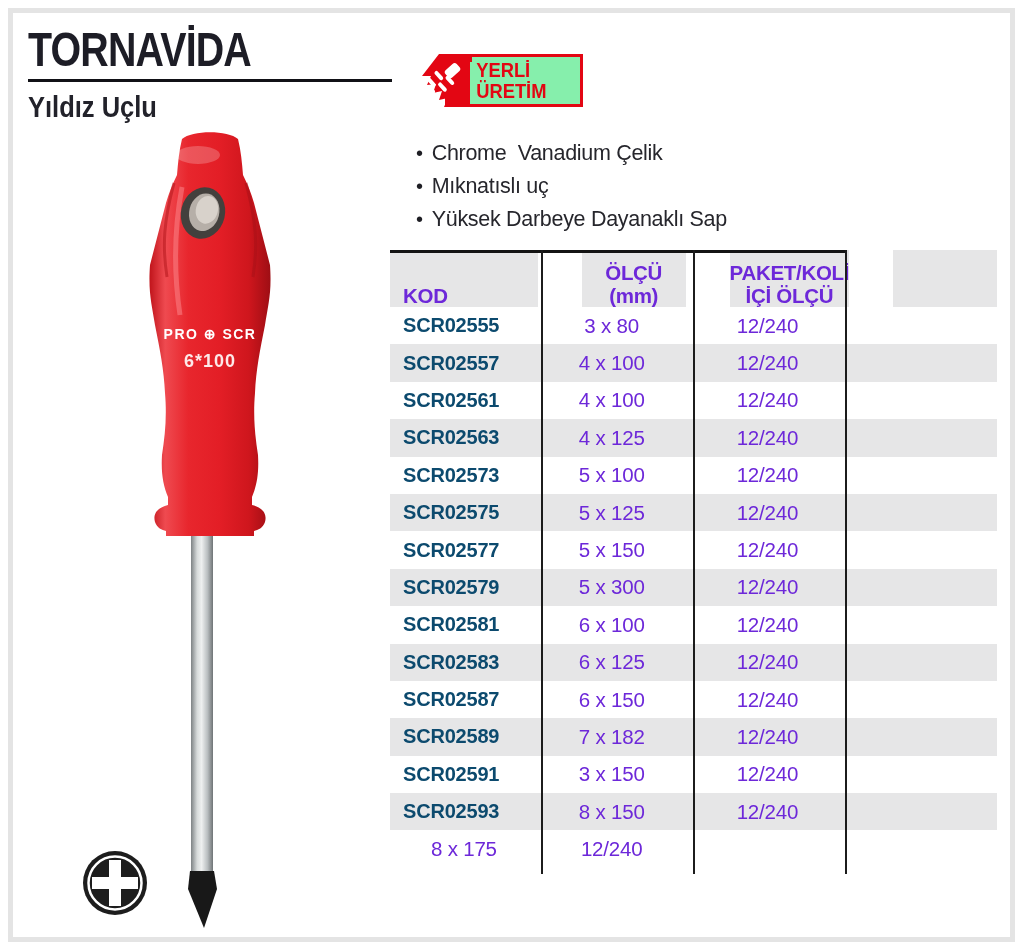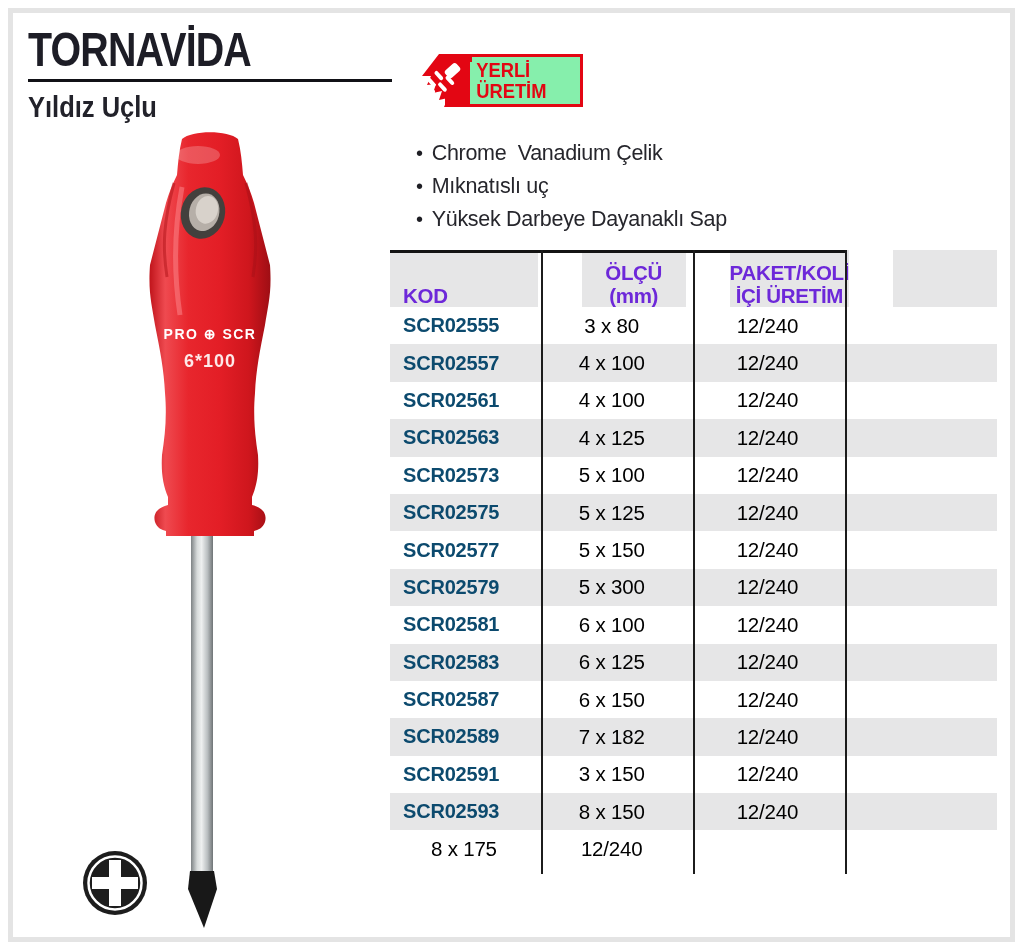--- a/index.html
+++ b/index.html
@@ -48,21 +48,21 @@
     grid-template-rows:57px repeat(15,37.4px);
   }
   .th{
     background:#e6e6e7;display:flex;flex-direction:column;justify-content:flex-end;
     font-size:20.5px;line-height:23px;font-weight:bold;color:#6d28d9;letter-spacing:-0.3px;
   }
   .th.center{align-items:center;text-align:center;margin-left:44px;}
   .th.left{align-items:flex-start;padding-left:13px;box-sizing:border-box;}
   .td{
     display:flex;align-items:center;justify-content:center;background:#ffffff;
-    font-size:20.5px;color:#000000;letter-spacing:-0.2px;
+    font-size:20.5px;color:#6d28d9;letter-spacing:-0.2px;
   }
   .td.c0{justify-content:flex-start;padding-left:13px;box-sizing:border-box;font-weight:bold;color:#0c4a6e;font-size:20px;}
   .td.alt{background:#e6e6e7;}
   .vline{position:absolute;top:0;width:2px;height:624px;background:#1c1c1c;}
   .topbar{position:absolute;top:0;left:0;width:457px;height:3px;background:#141414;}
 
   
   .product-svg{position:absolute;left:120px;top:125px;}
   .phillips-svg{position:absolute;left:82px;top:850px;}
 </style>
@@ -107,21 +107,21 @@
       <div class="th left">
         <span>KOD</span>
         <span></span>
       </div>
       <div class="th center">
         <span>ÖLÇÜ</span>
         <span>(mm)</span>
       </div>
       <div class="th center">
         <span>PAKET/KOLİ</span>
-        <span>İÇİ ÜRETİM</span>
+        <span>İÇİ ÖLÇÜ</span>
       </div>
       <div class="th center">
         <span></span>
         <span></span>
       </div>
 
     <div class="td c0">SCR02555</div>
     <div class="td c1">3 x 80</div>
     <div class="td c2">12/240</div>
     <div class="td c3"></div>

